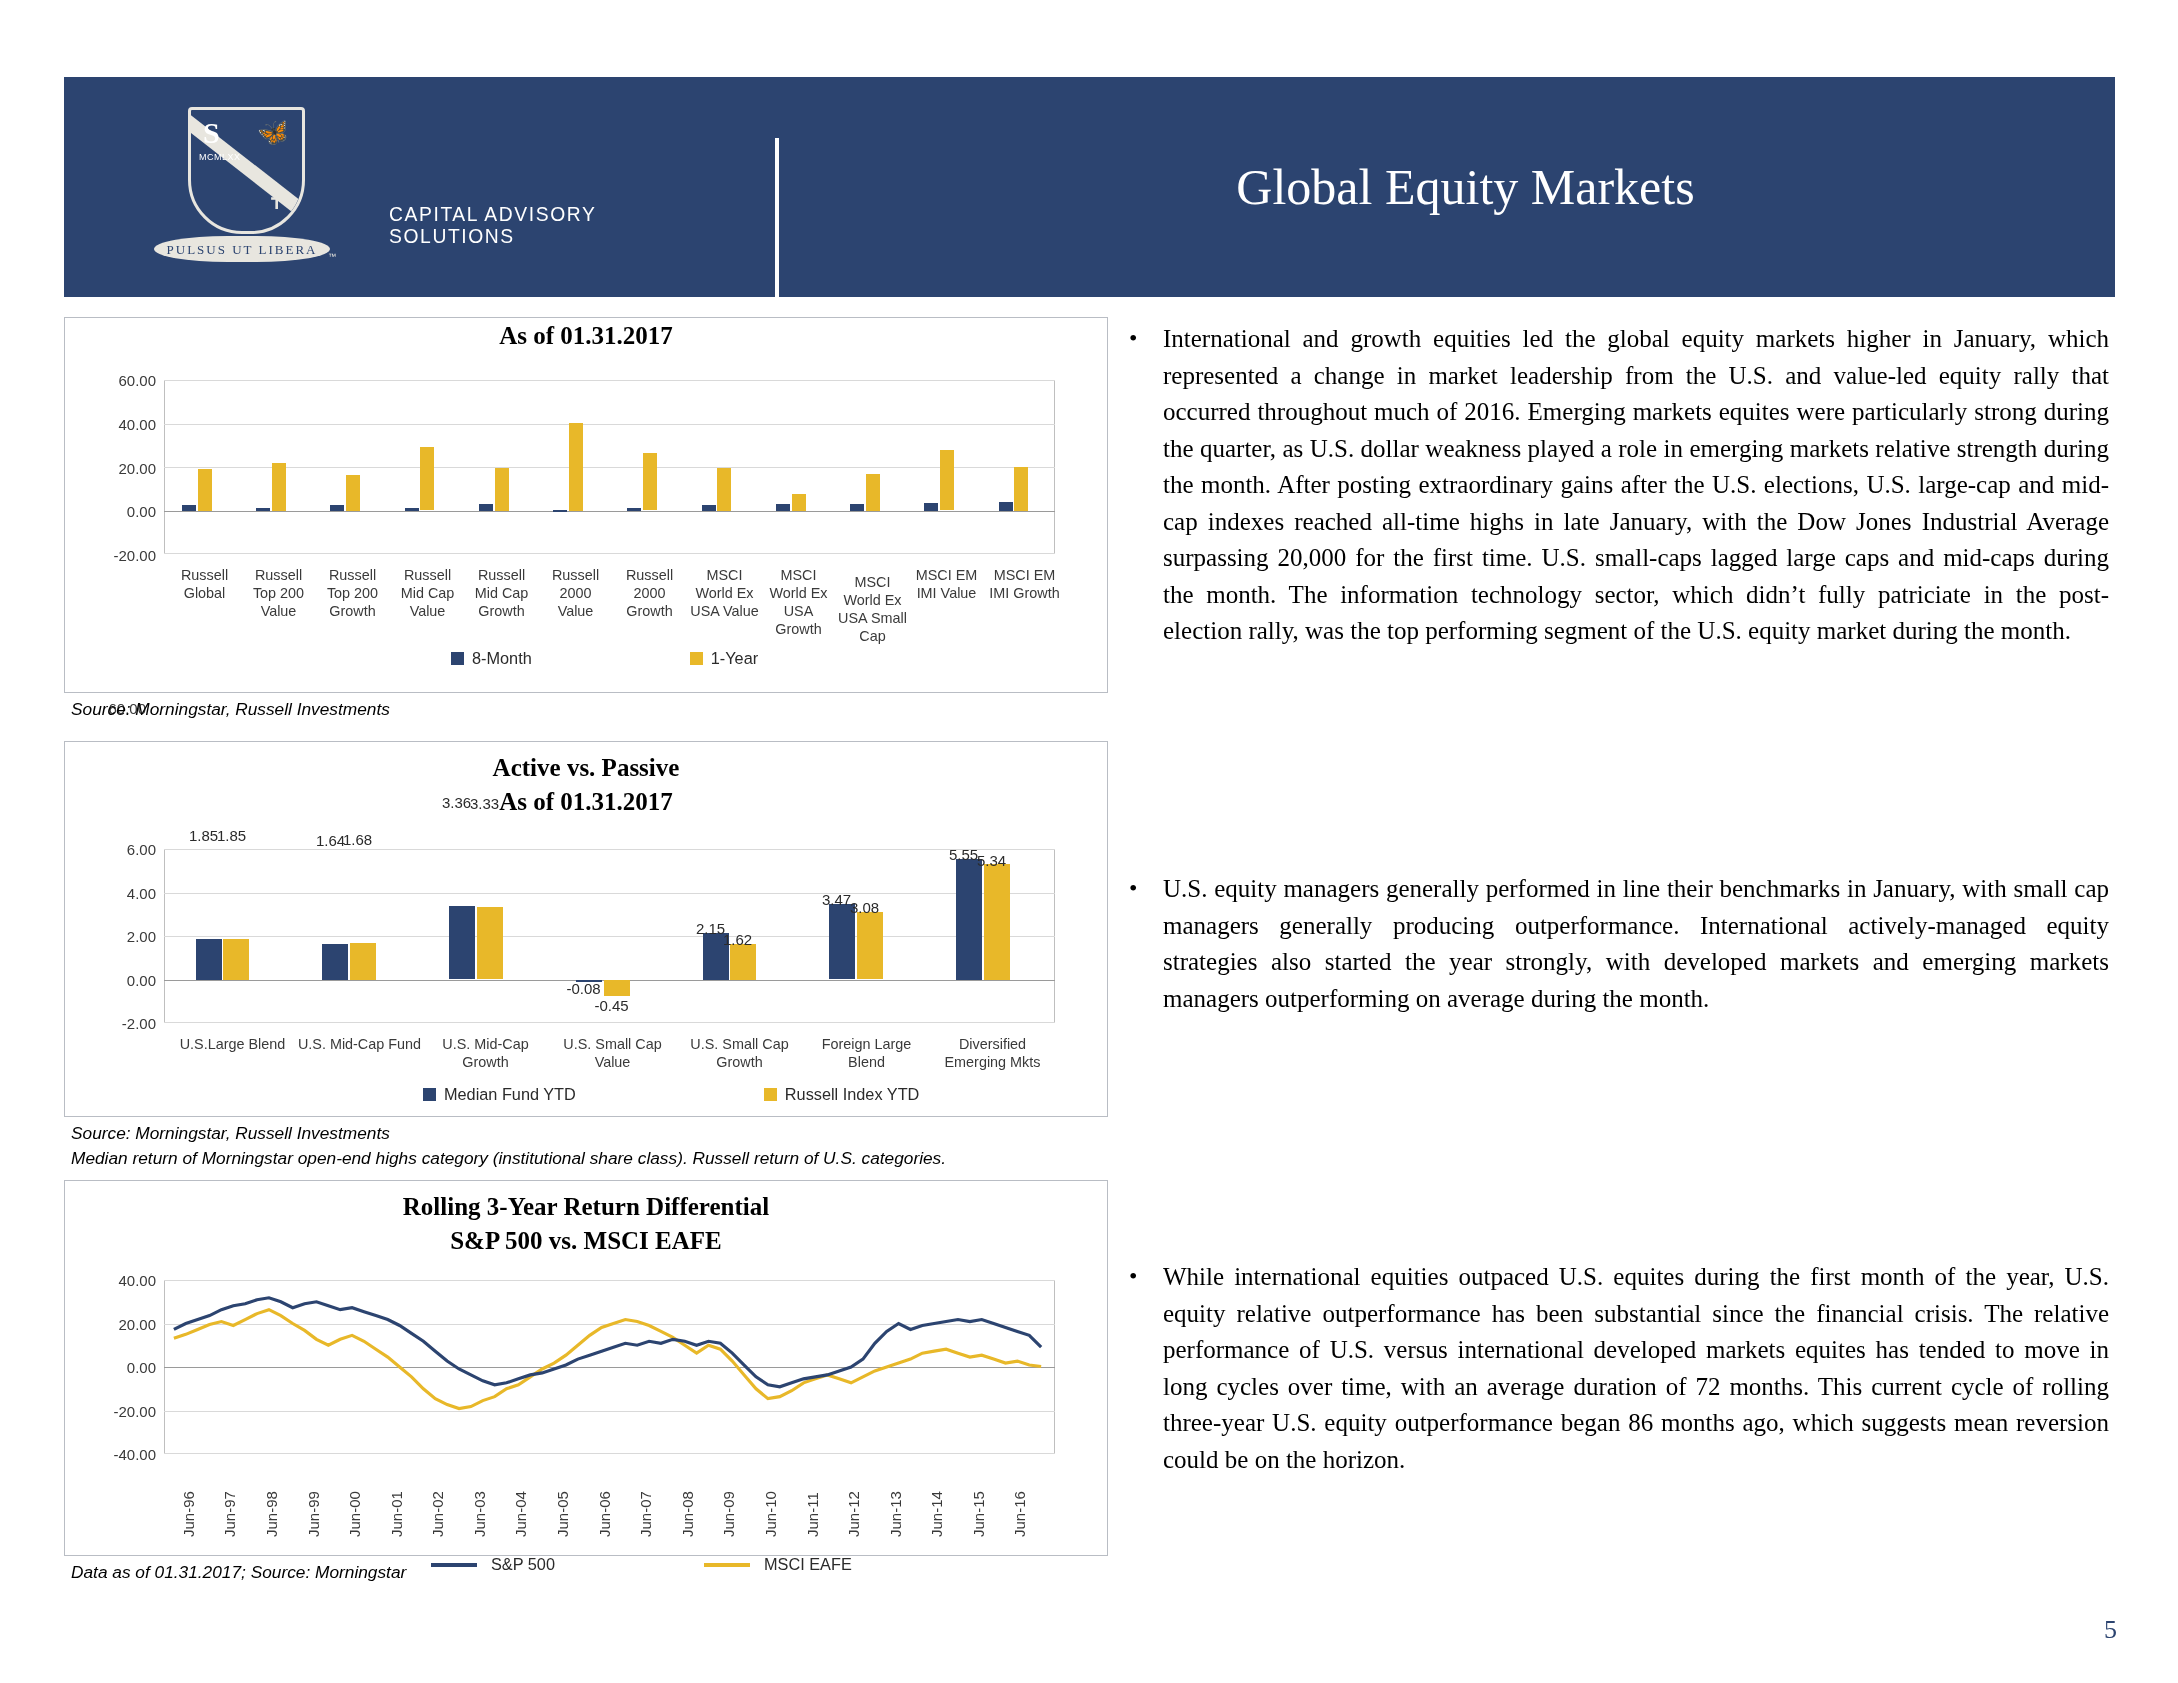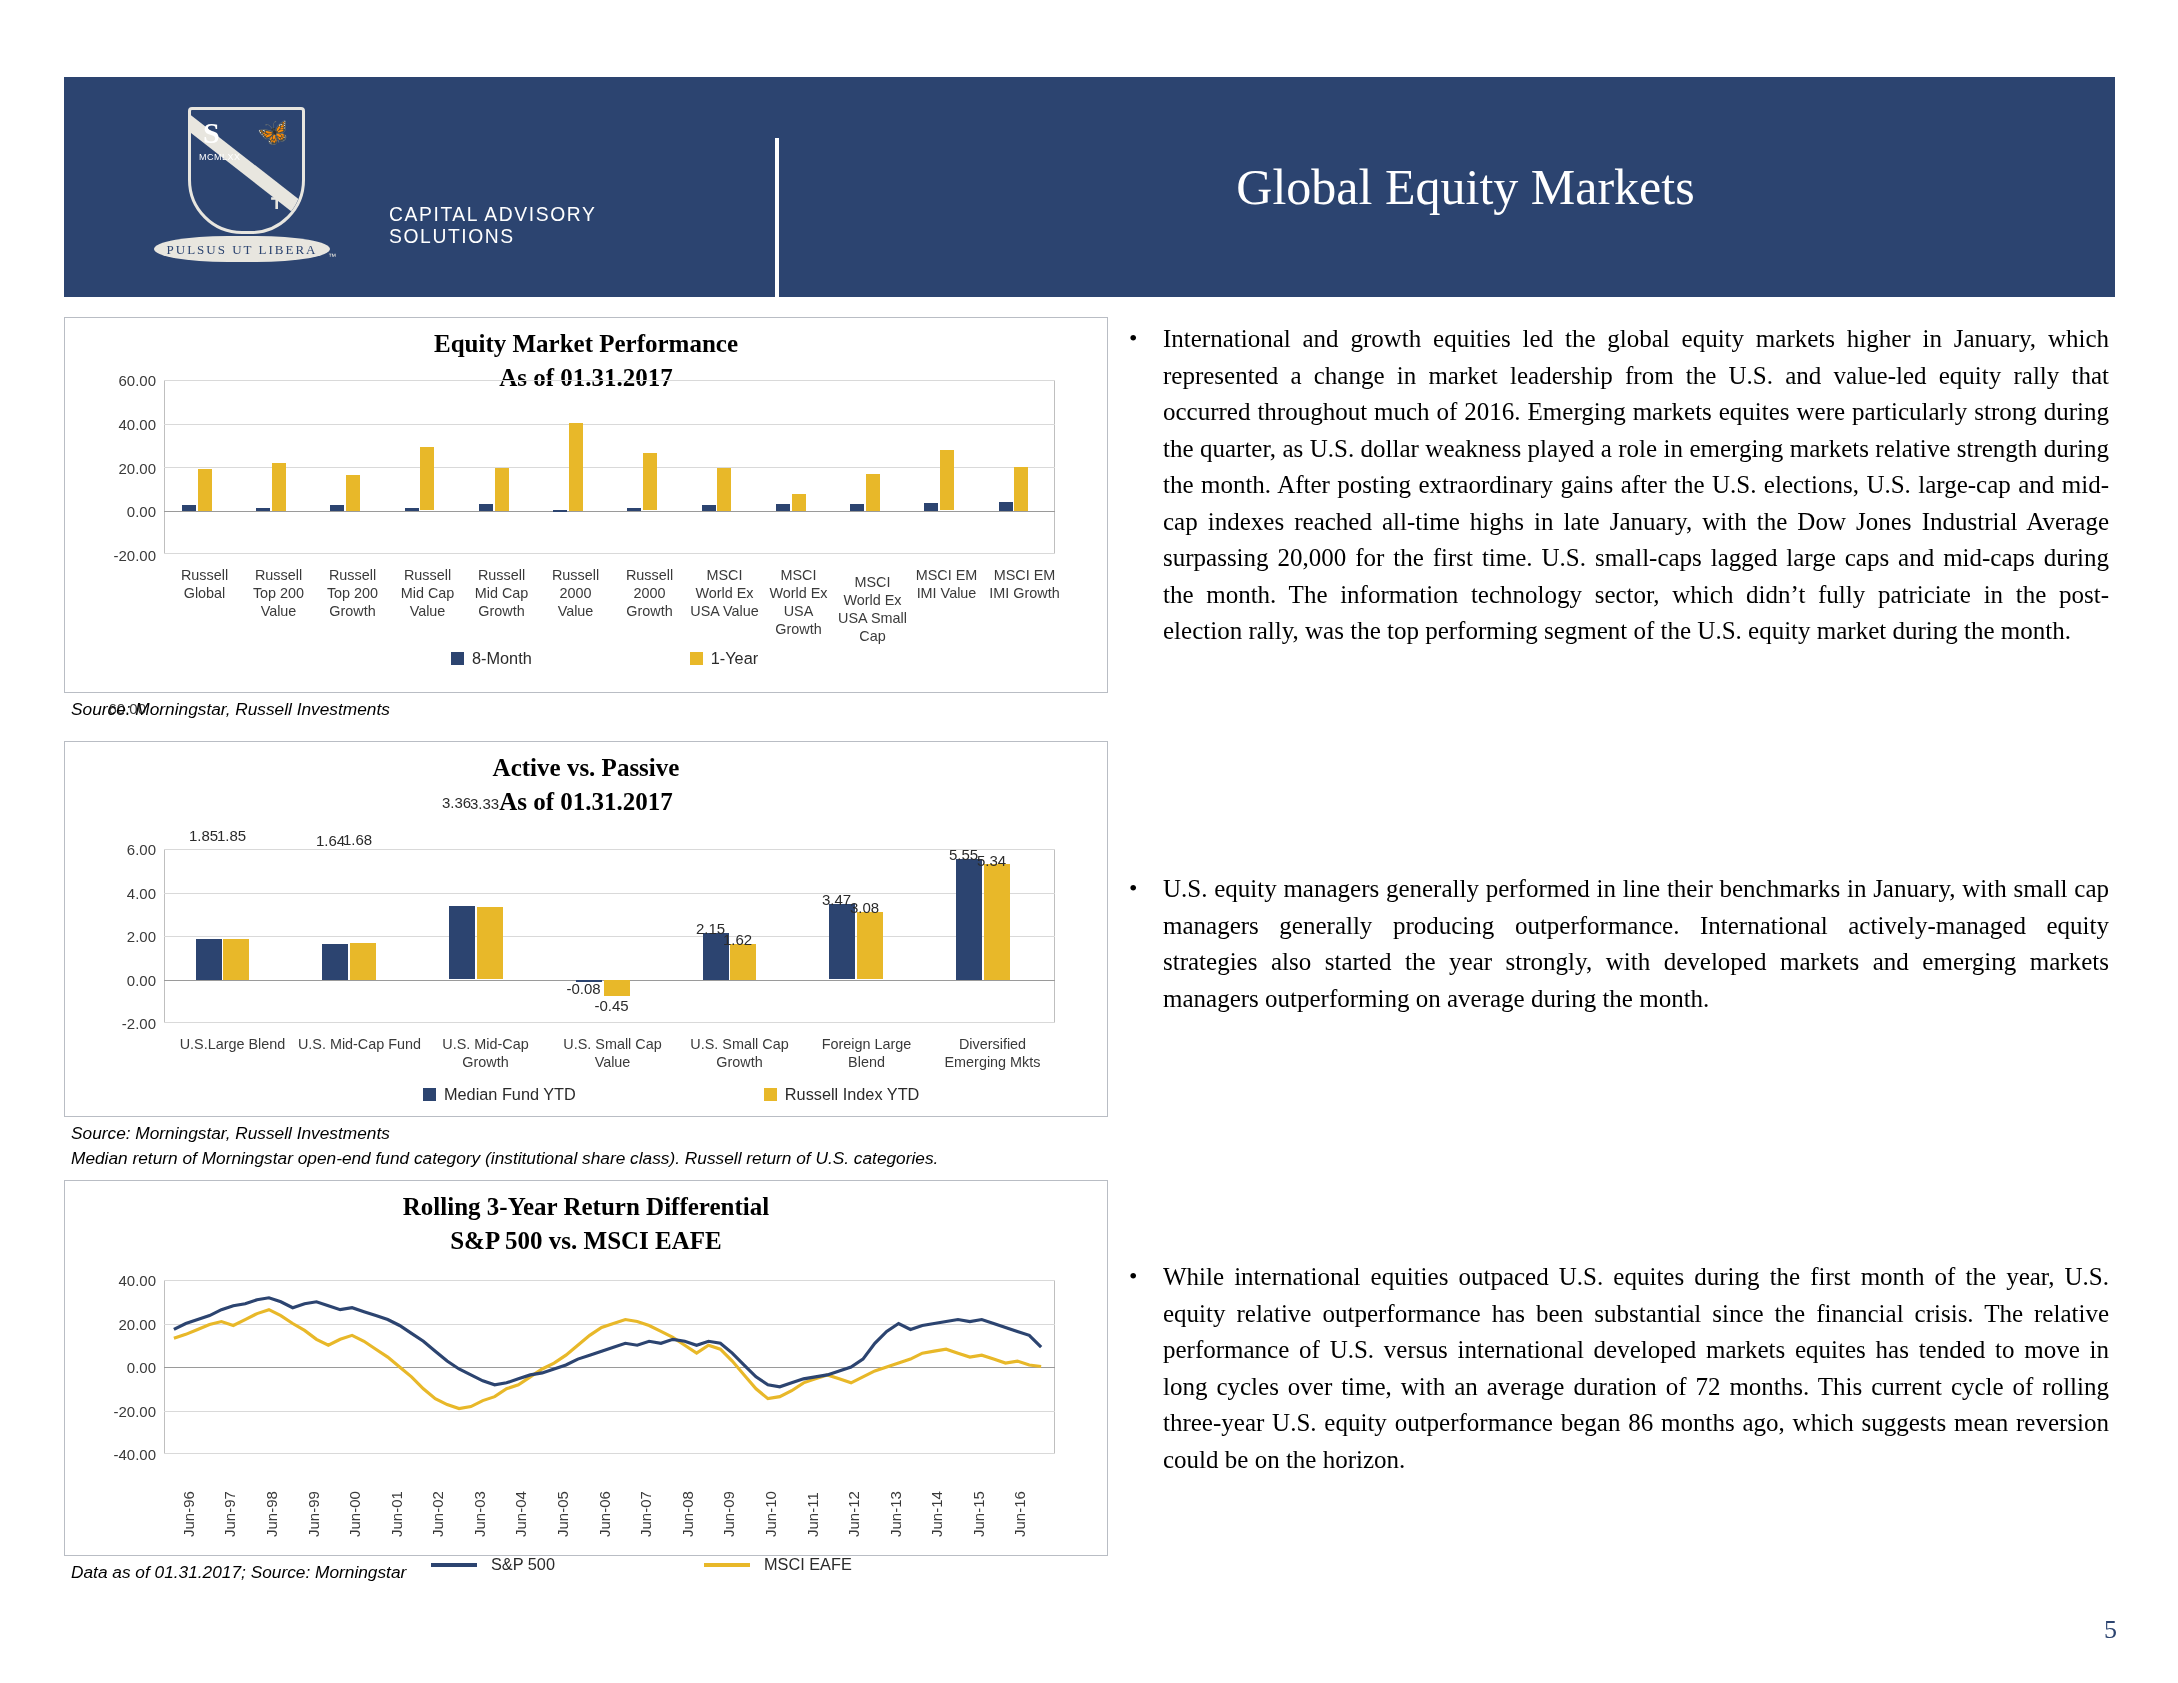--- a/index.html
+++ b/index.html
@@ -333,21 +333,20 @@
       </div>
       <div class="wordmark">
         <div class="wordmark-sub">CAPITAL ADVISORY SOLUTIONS</div>
       </div>
     </div>
     <div class="header-divider"></div>
     <div class="header-title">Global Equity Markets</div>
   </div>
 
   <div class="panel" style="left:64px; top:317px; width:1044px; height:376px;">
-    <div class="chart-title">Equity Market Performance</div>
     <div class="chart-title" style="margin-top:2px;">As of  01.31.2017</div>
 
     <div class="axis-label" style="left:-8px; top:382px;">60.00</div>
     <div class="axis-label" style="left:-8px; top:20px;"></div>
 
     <div class="plot-wrap" style="left:99px; top:62px; width:891px; height:174px;">
       <div class="plot-box" style="left:0; top:0; width:891px; height:174px; border:1px solid #bfbfbf;"></div>
       <div class="grid-line" style="left:0; top:0;   width:891px;"></div>
       <div class="grid-line" style="left:0; top:44px; width:891px;"></div>
       <div class="grid-line" style="left:0; top:87px; width:891px;"></div>
@@ -491,21 +490,21 @@
         <span class="swatch navy"></span>
         <span>Median Fund YTD</span>
       </div>
       <div class="legend-item" style="margin-left:188px;">
         <span class="swatch gold"></span>
         <span>Russell Index YTD</span>
       </div>
     </div>
   </div>
   <div class="source-note" style="left:71px; top:1123px;">Source: Morningstar, Russell Investments</div>
-  <div class="source-note" style="left:71px; top:1148px;">Median return of Morningstar open-end fund category (institutional share class). Russell return of U.S. categories.</div>
+  <div class="source-note" style="left:71px; top:1148px;">Median return of Morningstar open-end highs category (institutional share class). Russell return of U.S. categories.</div>
 
   <div class="panel" style="left:64px; top:1180px; width:1044px; height:376px;">
     <div class="chart-title">Rolling 3-Year Return Differential</div>
     <div class="chart-title" style="margin-top:2px;">S&amp;P 500 vs. MSCI EAFE</div>
 
     <div class="plot-wrap" style="left:99px; top:99px; width:891px; height:174px;">
       <div class="plot-box" style="left:0; top:0; width:891px; height:174px; border:1px solid #bfbfbf;"></div>
       <div class="grid-line" style="left:0; top:0;   width:891px;"></div>
       <div class="grid-line" style="left:0; top:44px; width:891px;"></div>
       <div class="zero-line" style="left:0; top:87px; width:891px;"></div>

